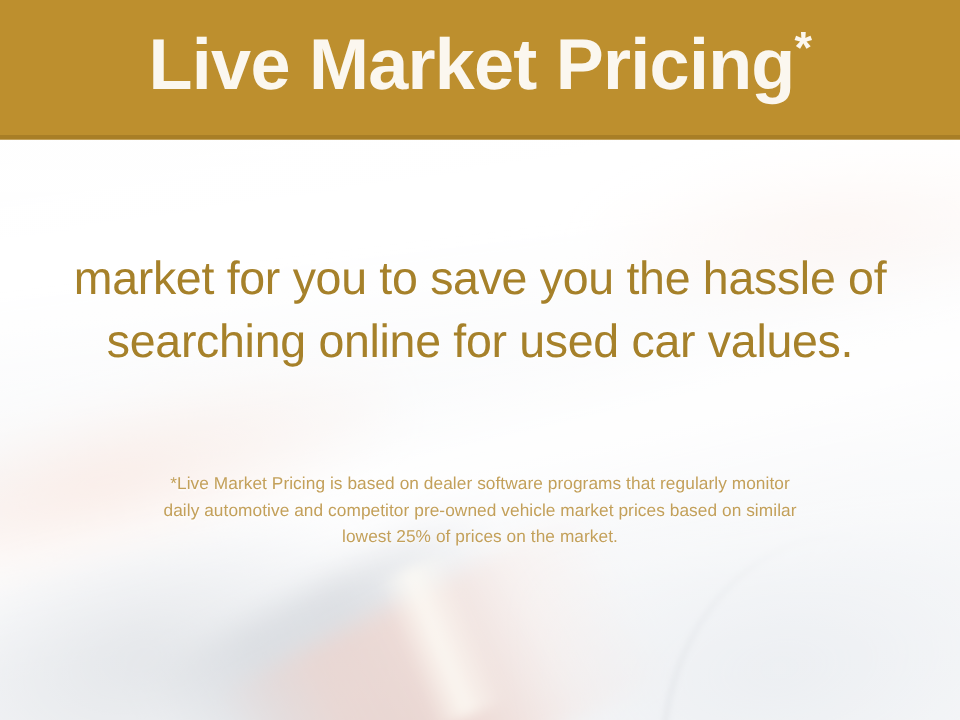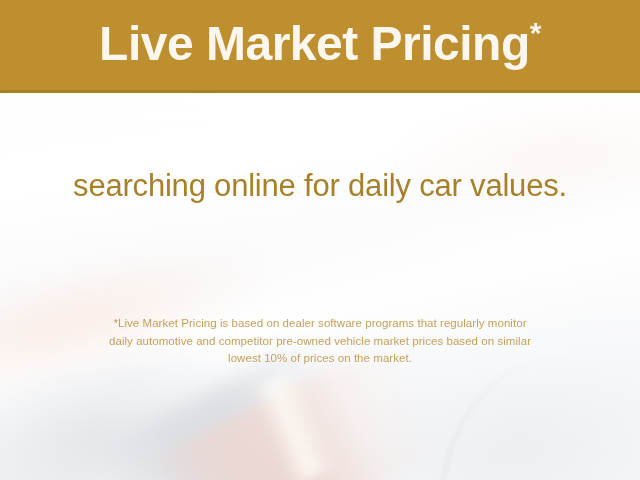--- a/index.html
+++ b/index.html
@@ -308,23 +308,24 @@
     <div class="bg-veil"></div>
   </div>
 
   <div class="header-band">
     <h1 class="header-title"><span>Live Market Pricing</span><span class="asterisk">*</span></h1>
   </div>
 
   <div class="content">
 
     <div class="headline">
-      <span class="headline-line">searching online for daily car values.</span>
+      <span class="headline-line">market for you to save you the hassle of</span>
+      <span class="headline-line">searching online for used car values.</span>
     </div>
 
     <div class="disclaimer">
       <span class="disclaimer-line">*Live Market Pricing is based on dealer software programs that regularly monitor</span>
       <span class="disclaimer-line">daily automotive and competitor pre-owned vehicle market prices based on similar</span>
-      <span class="disclaimer-line">lowest 10% of prices on the market.</span>
+      <span class="disclaimer-line">lowest 25% of prices on the market.</span>
     </div>
 
   </div>
 </div>
 
 </body></html>

